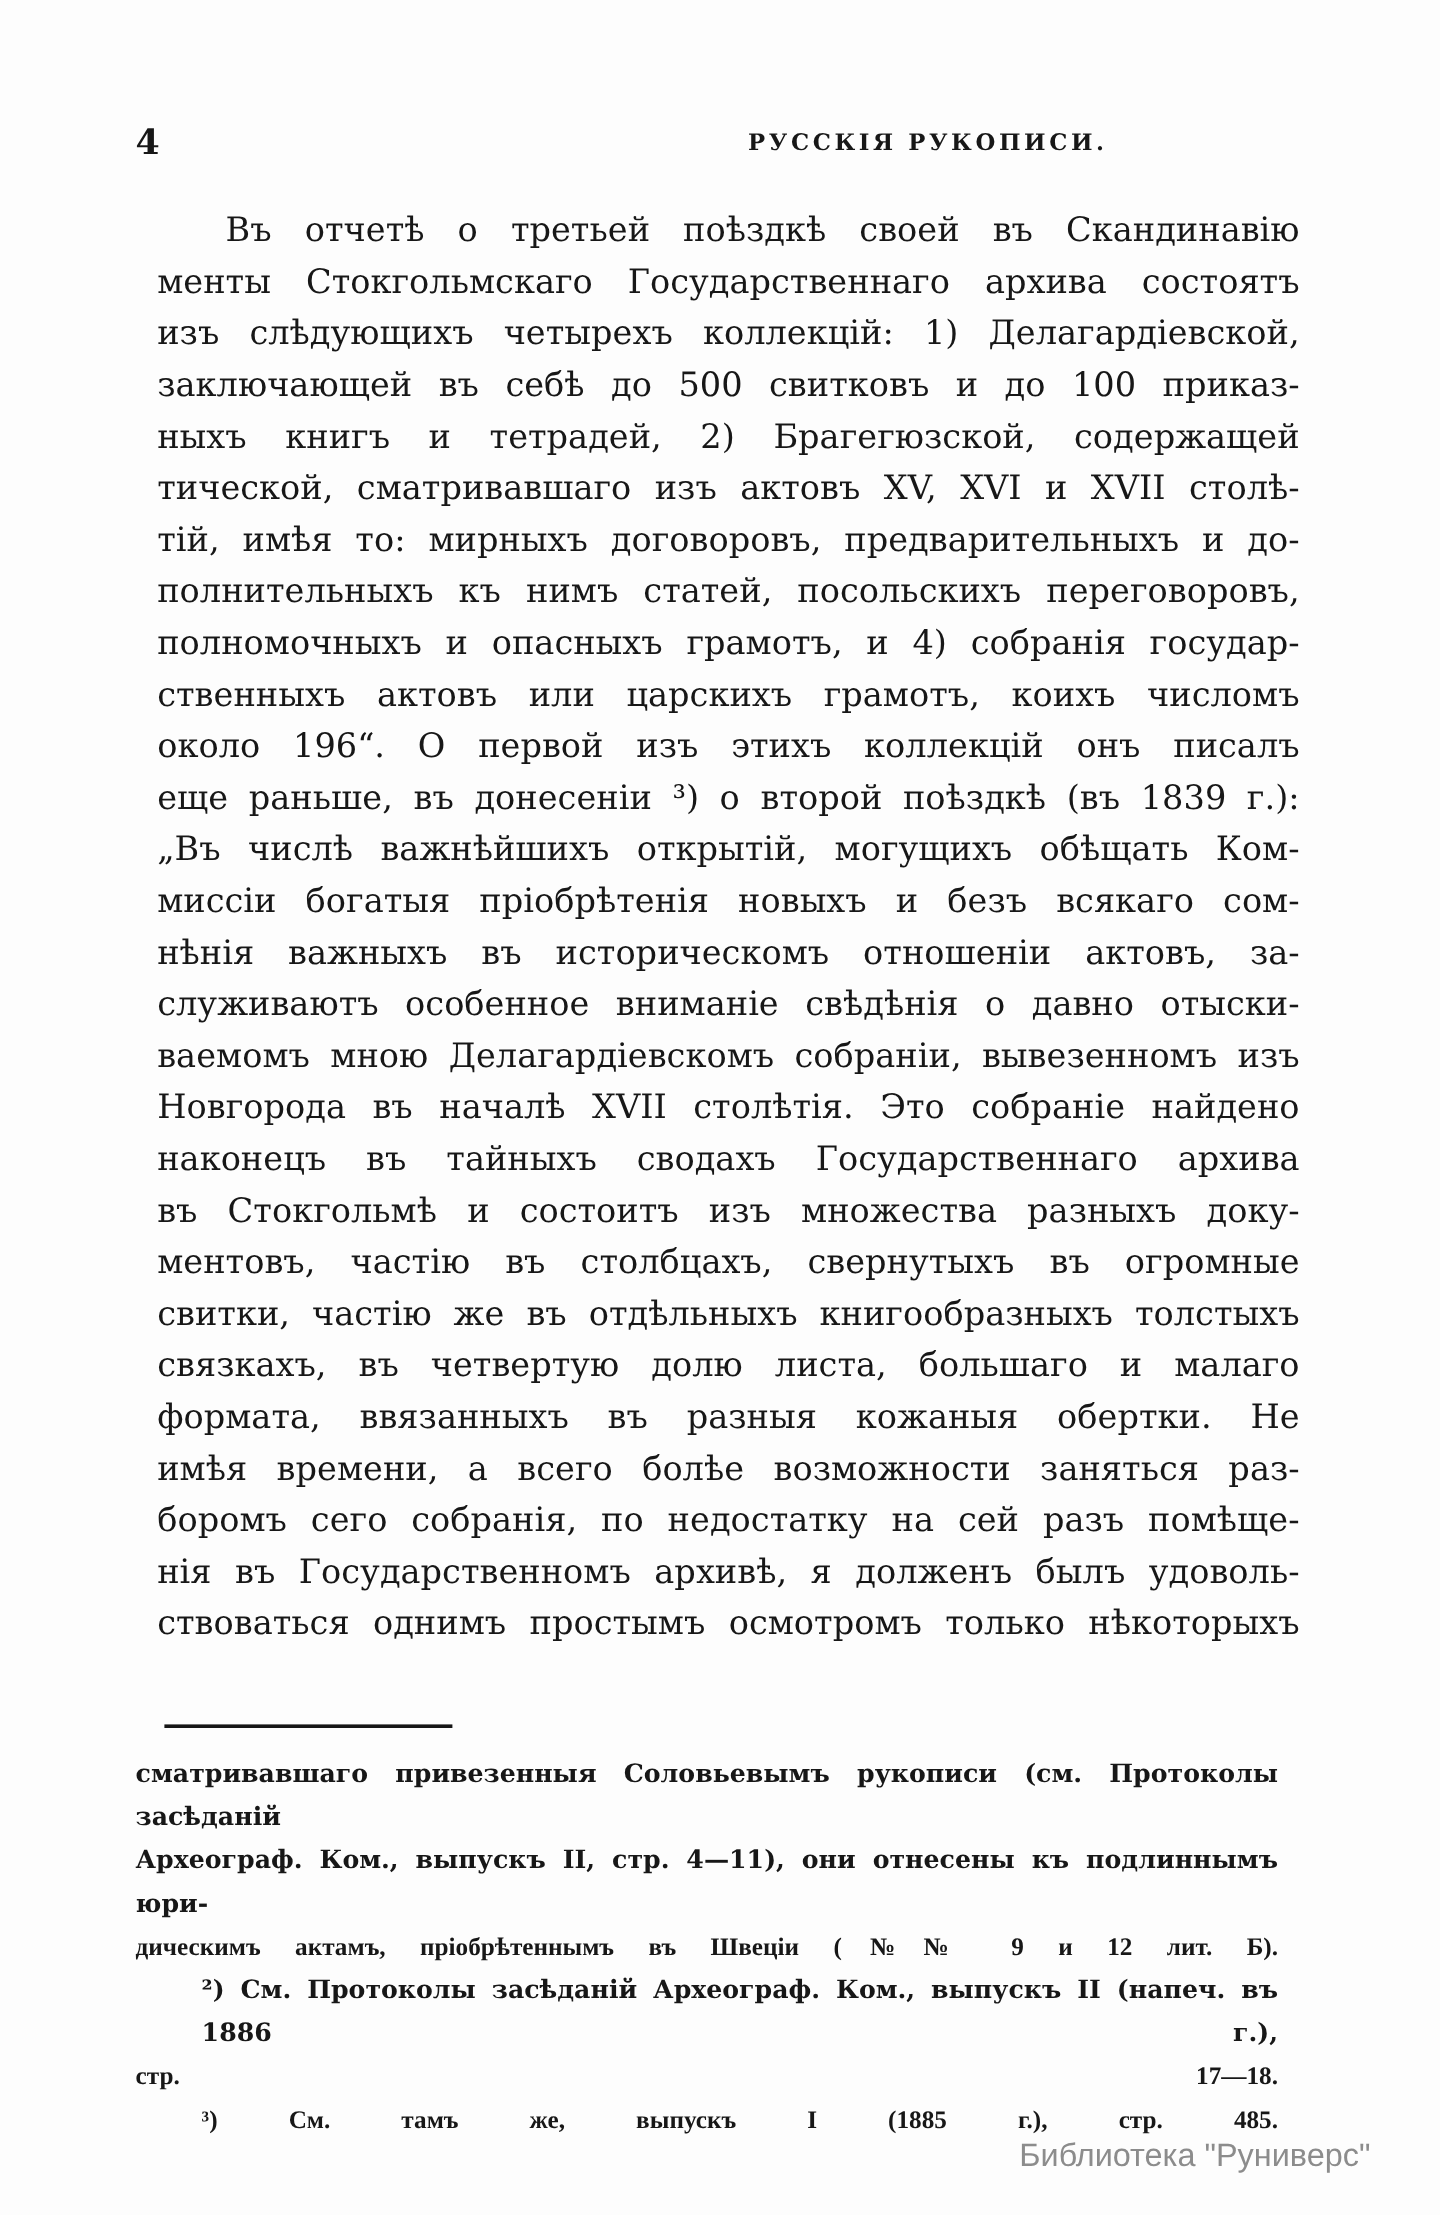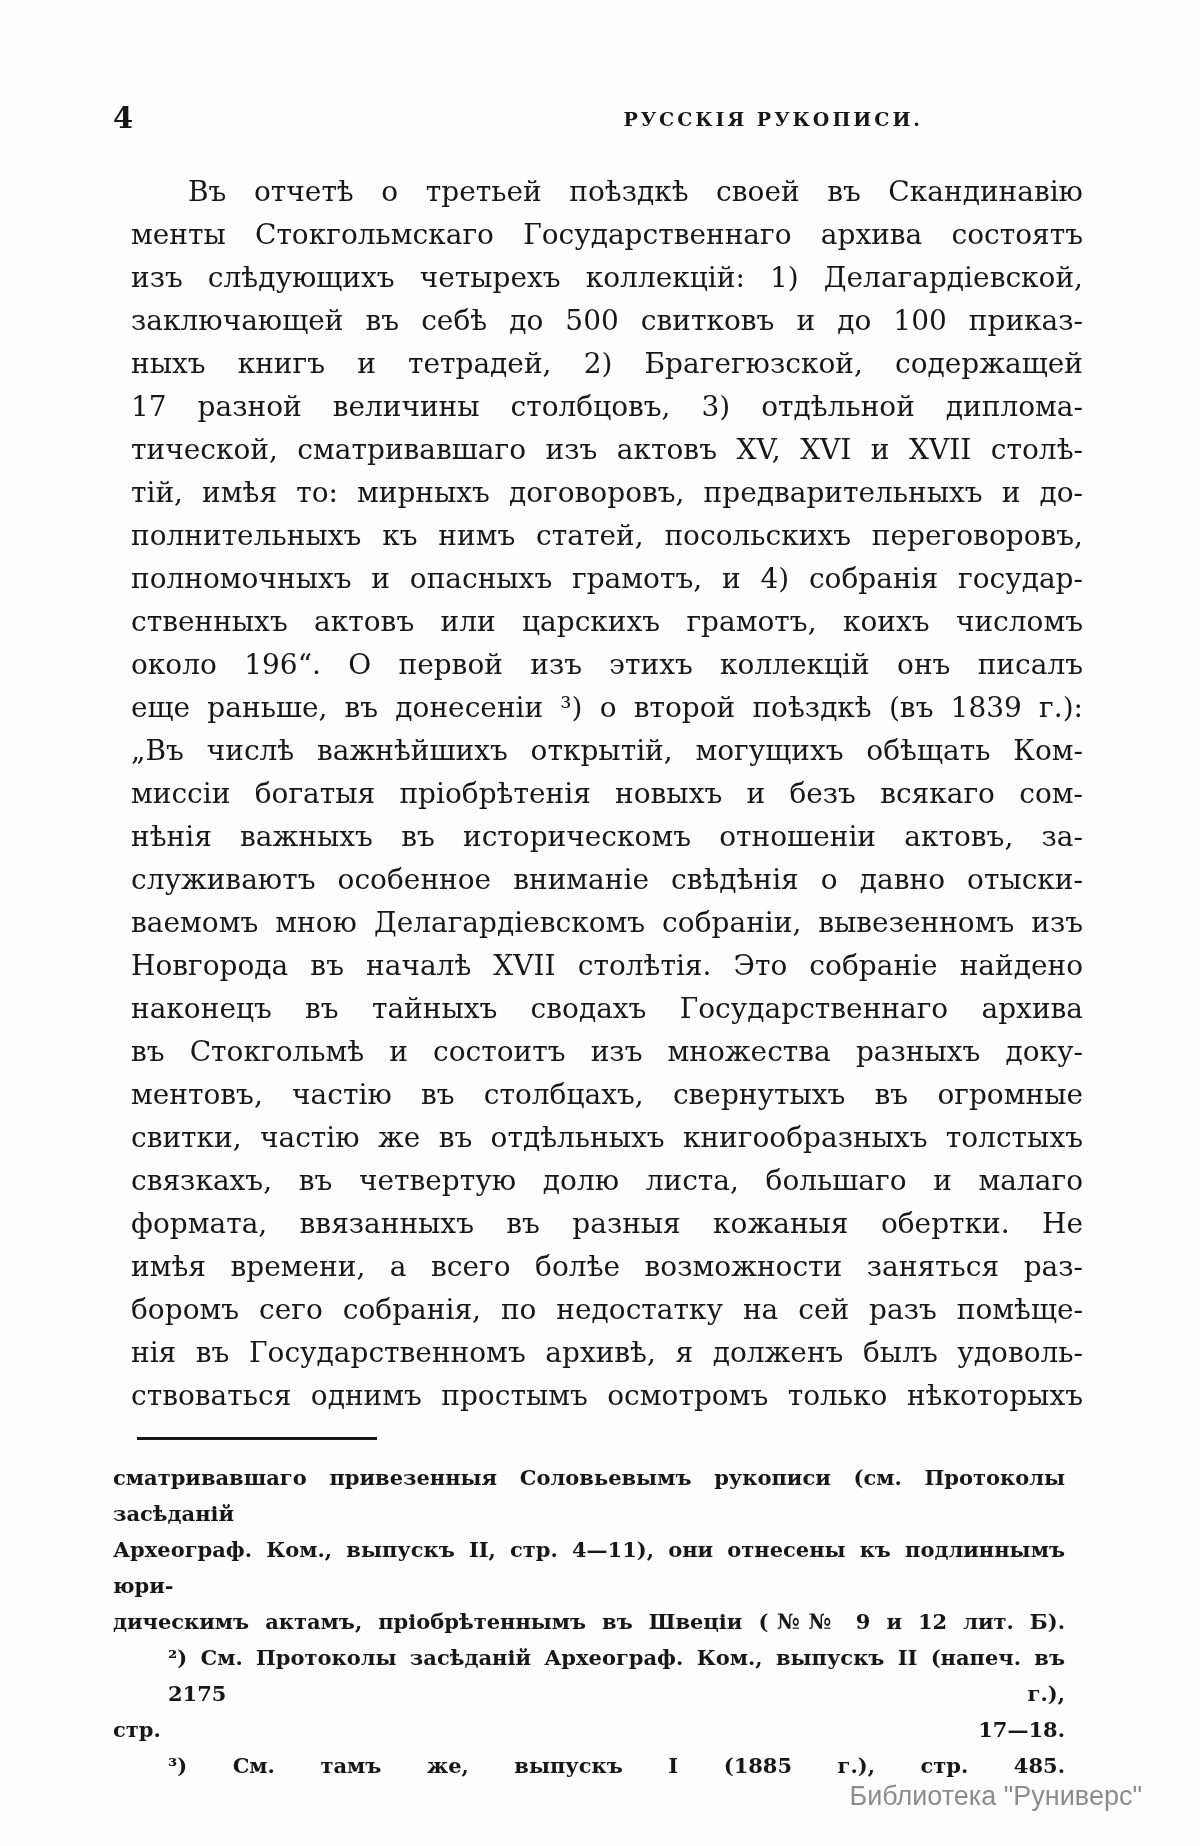--- a/index.html
+++ b/index.html
@@ -38,21 +38,21 @@
     font-size: 28px;
     margin-left: 18px;
   }
   .body-text .line {
     line-height: 43px;
     text-align: justify;
     text-align-last: justify;
     text-justify: inter-word;
   }
   .line.indent { padding-left: 57px; }
-  .line.noFill { text-align-last: left; }
+  .line.noFill { text-align-last: left; font-family: Liberation Serif, serif; }
   .fn-rule {
     position: absolute;
     left: 137px;
     top: 1437px;
     width: 240px;
     height: 3px;
     background: #161616;
   }
   .footnotes {
     position: absolute;
@@ -84,21 +84,20 @@
 <div class="page">
   <span class="page-number">4</span>
   <div class="running-head">РУССКІЯ РУКОПИСИ.</div>
 
   <div class="body-text">
       <div class="line indent">Въ отчетѣ о третьей поѣздкѣ своей въ Скандинавію</div>
       <div class="line">менты Стокгольмскаго Государственнаго архива состоятъ</div>
       <div class="line">изъ слѣдующихъ четырехъ коллекцій: 1) Делагардіевской,</div>
       <div class="line">заключающей въ себѣ до 500 свитковъ и до 100 приказ-</div>
       <div class="line">ныхъ книгъ и тетрадей, 2) Брагегюзской, содержащей</div>
-      <div class="line">17 разной величины столбцовъ, 3) отдѣльной диплома-</div>
       <div class="line">тической, сматривавшаго изъ актовъ XV, XVI и XVII столѣ-</div>
       <div class="line">тій, имѣя то: мирныхъ договоровъ, предварительныхъ и до-</div>
       <div class="line">полнительныхъ къ нимъ статей, посольскихъ переговоровъ,</div>
       <div class="line">полномочныхъ и опасныхъ грамотъ, и 4) собранія государ-</div>
       <div class="line">ственныхъ актовъ или царскихъ грамотъ, коихъ числомъ</div>
       <div class="line">около 196“. О первой изъ этихъ коллекцій онъ писалъ</div>
       <div class="line">еще раньше, въ донесеніи ³) о второй поѣздкѣ (въ 1839 г.):</div>
       <div class="line">„Въ числѣ важнѣйшихъ открытій, могущихъ обѣщать Ком-</div>
       <div class="line">миссіи богатыя пріобрѣтенія новыхъ и безъ всякаго сом-</div>
       <div class="line">нѣнія важныхъ въ историческомъ отношеніи актовъ, за-</div>
@@ -116,19 +115,19 @@
       <div class="line">нія въ Государственномъ архивѣ, я долженъ былъ удоволь-</div>
       <div class="line">ствоваться однимъ простымъ осмотромъ только нѣкоторыхъ</div>
     </div>
 
   <div class="fn-rule"></div>
 
   <div class="footnotes">
       <div class="line fn">сматривавшаго привезенныя Соловьевымъ рукописи (см. Протоколы засѣданій</div>
       <div class="line fn">Археограф. Ком., выпускъ II, стр. 4—11), они отнесены къ подлиннымъ юри-</div>
       <div class="line fn noFill">дическимъ актамъ, пріобрѣтеннымъ въ Швеціи (№№ 9 и 12 лит. Б).</div>
-      <div class="line fn indent">²) См. Протоколы засѣданій Археограф. Ком., выпускъ II (напеч. въ 2175 г.),</div>
+      <div class="line fn indent">²) См. Протоколы засѣданій Археограф. Ком., выпускъ II (напеч. въ 1886 г.),</div>
       <div class="line fn noFill">стр. 17—18.</div>
       <div class="line fn noFill indent">³) См. тамъ же, выпускъ I (1885 г.), стр. 485.</div>
     </div>
 
   <div class="watermark">Библиотека "Руниверс"</div>
 </div>
 
 </body></html>

